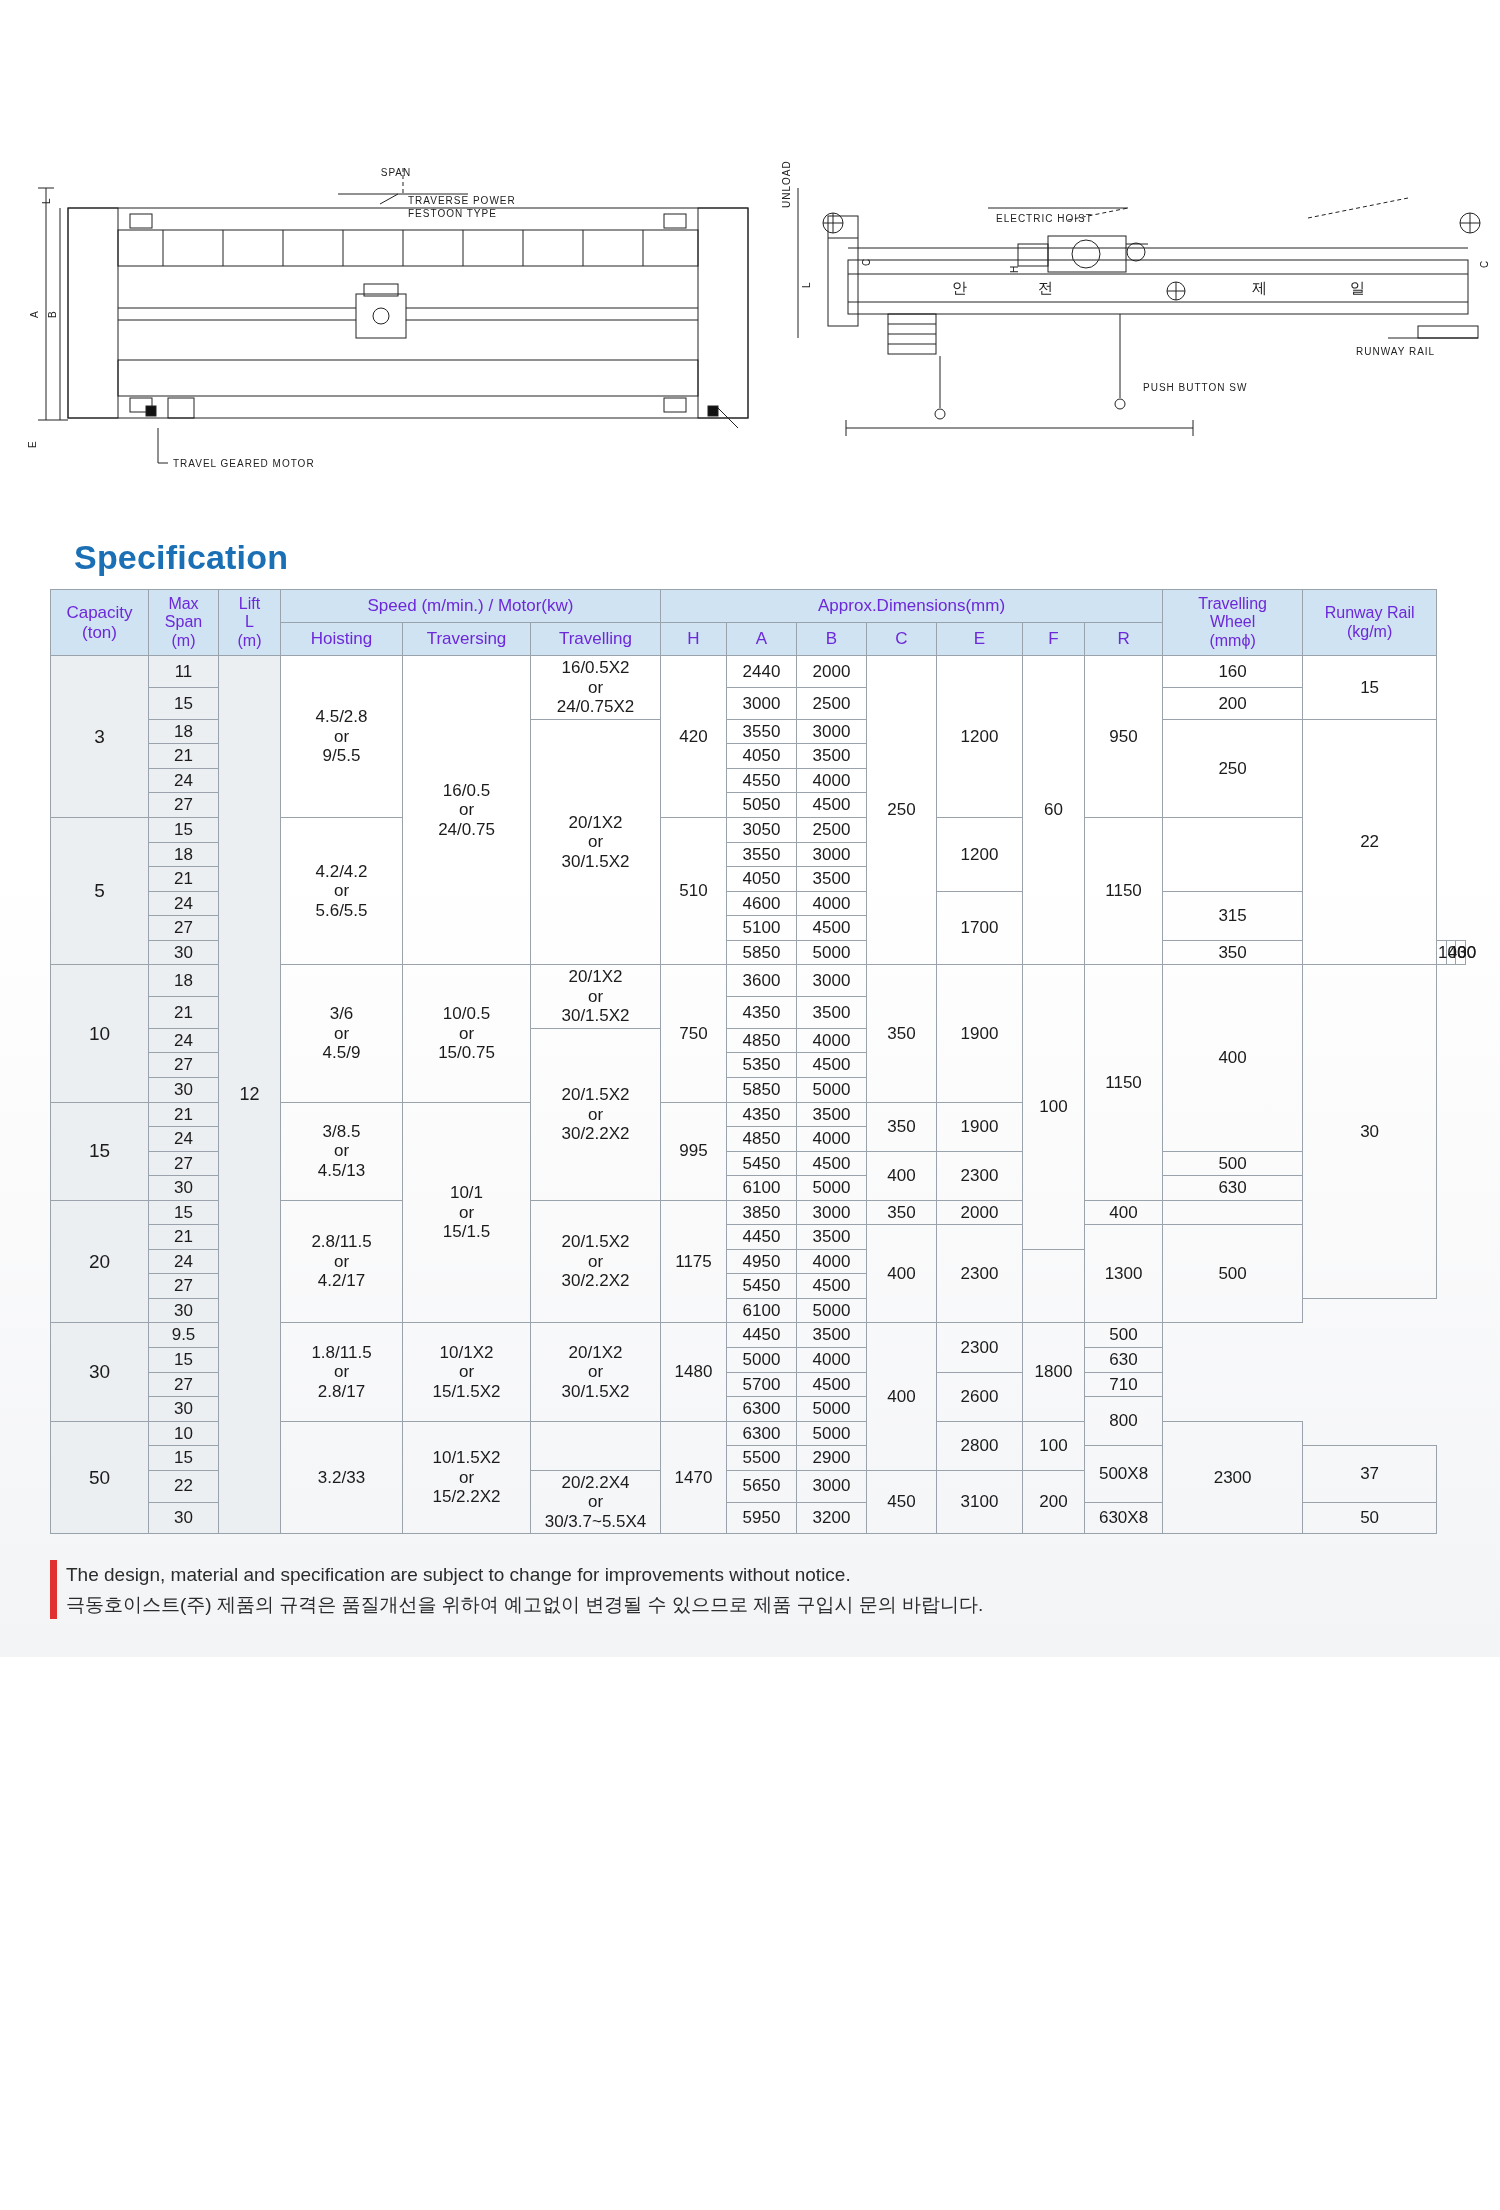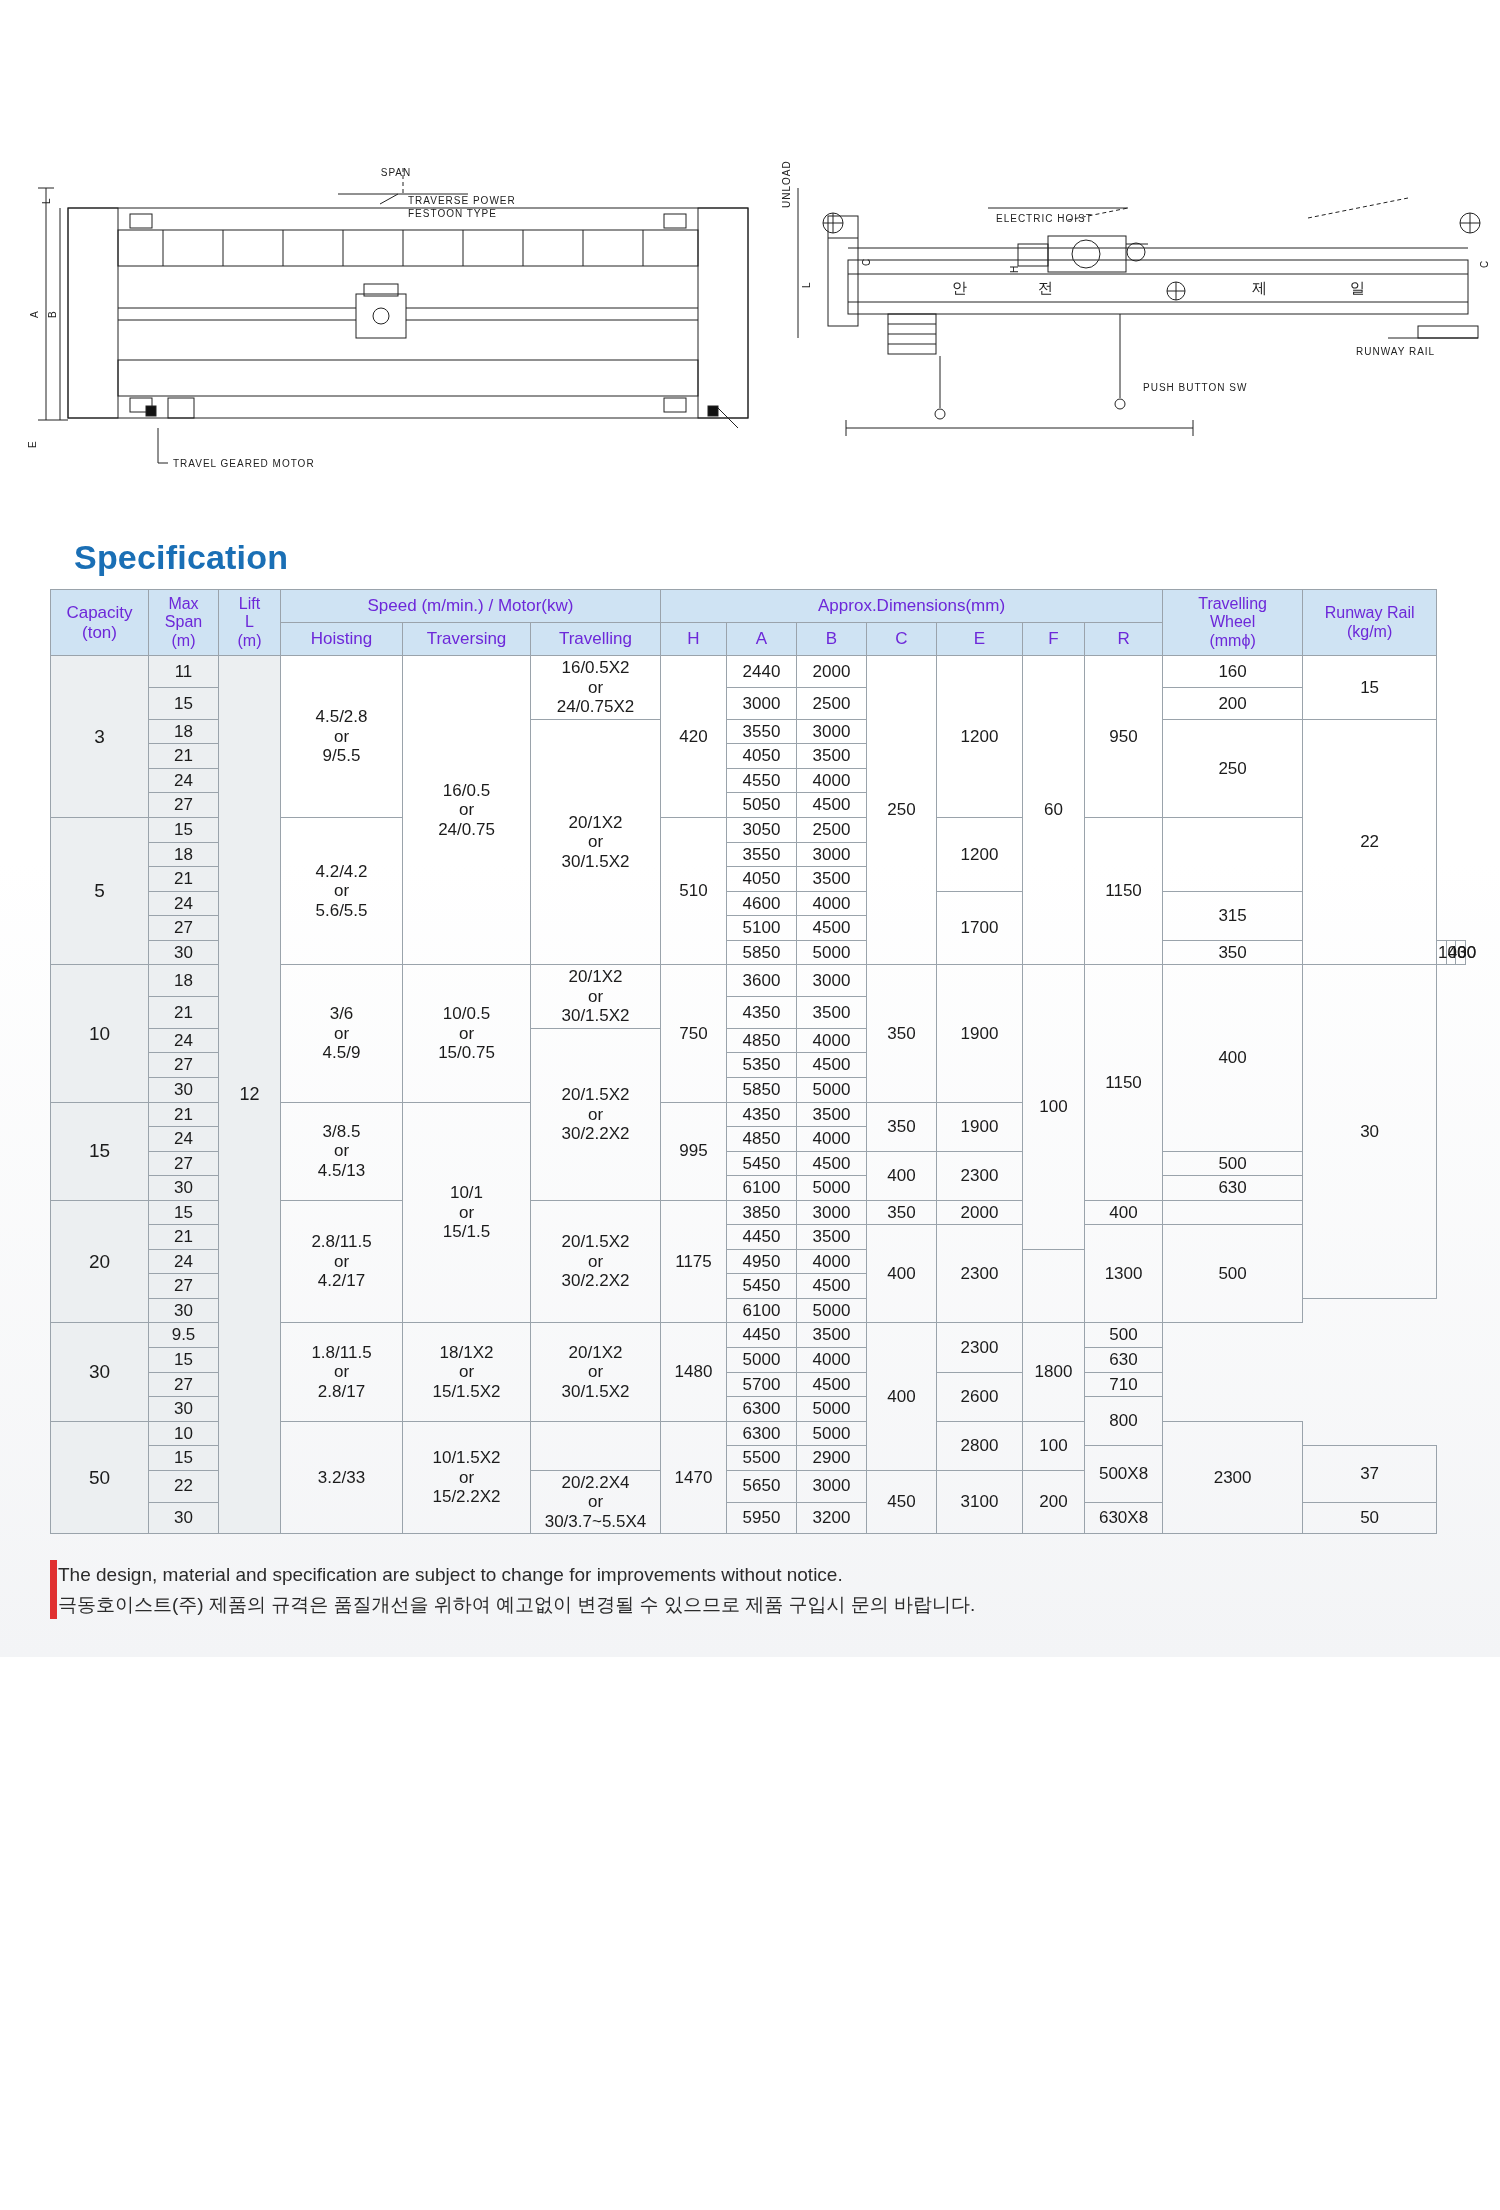--- a/index.html
+++ b/index.html
@@ -67,21 +67,21 @@
   td.cap { font-size: 19px; }
   td.tall { font-size: 17px; }
   .nowrap { white-space: nowrap; }
   .lift-cell { background: #eceff1; font-size: 18px; margin-top: 24px; }
 
   
   .note {
     margin: 26px 0 0 42px;
     display: flex;
     align-items: stretch;
-    gap: 1px;
+    gap: 9px;
     padding-bottom: 30px;
   }
   .note .bar {
     width: 7px;
     background: #e03030;
     flex: none;
   }
   .note .lines {
     font-size: 19px;
     color: #2b2b2b;
@@ -508,21 +508,21 @@
           <td>6100</td>
           <td>5000</td>
         </tr>
 
         <tr>
           <td class="cap" rowspan="4">30</td>
           <td class="gray">9.5</td>
           <td class="tall" rowspan="4" style="white-space:pre-line">1.8/11.5
 or
 2.8/17</td>
-          <td class="tall" rowspan="4" style="white-space:pre-line">18/1X2
+          <td class="tall" rowspan="4" style="white-space:pre-line">10/1X2
 or
 15/1.5X2</td>
           <td class="tall" rowspan="4" style="white-space:pre-line">20/1X2
 or
 30/1.5X2</td>
           <td rowspan="4">1480</td>
           <td>4450</td>
           <td>3500</td>
           <td rowspan="6">400</td>
           <td rowspan="2">2300</td>

